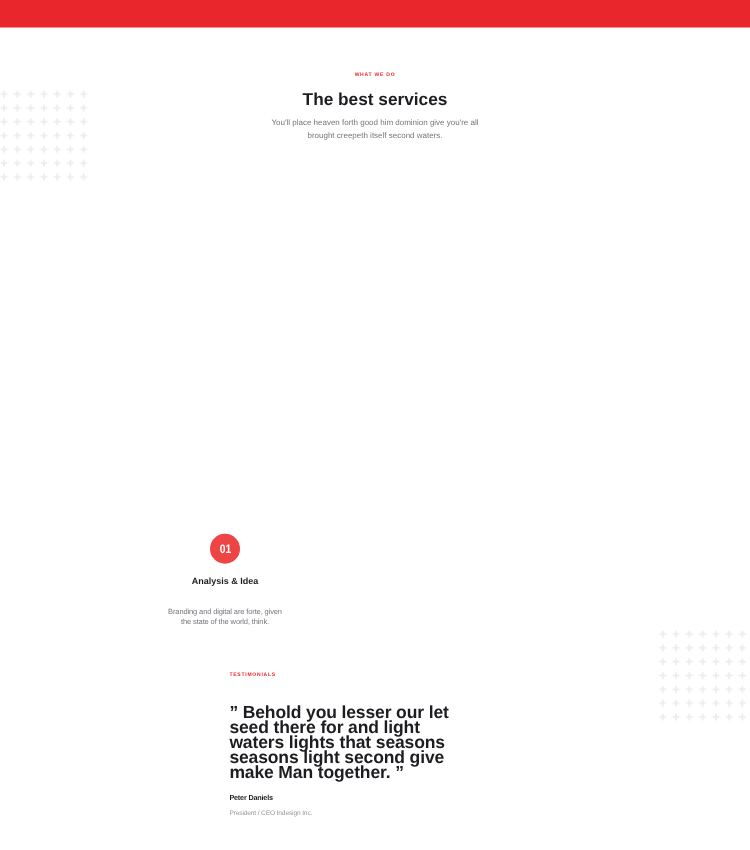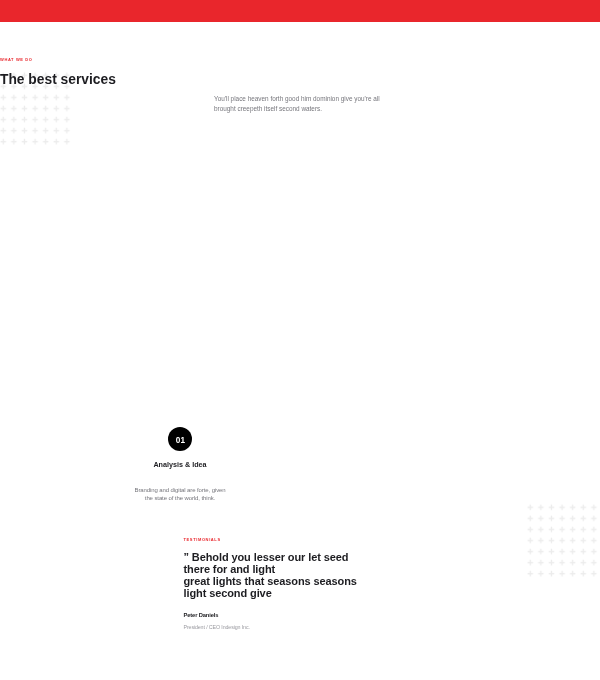--- a/index.html
+++ b/index.html
@@ -1,31 +1,31 @@
 <!DOCTYPE html>
 <html><head>
 <meta charset="utf-8">
 <style>
   html,body{margin:0;padding:0;}
   body{width:600px;height:680px;background:#ffffff;font-family:"Liberation Sans",sans-serif;overflow:hidden;}
   .page{position:relative;width:600px;height:680px;overflow:hidden;}
   .topbar{position:absolute;left:0;top:0;width:600px;height:21.5px;background:#e9262c;}
   .dots{position:absolute;}
-  .intro{position:absolute;left:0;top:57.6px;width:600px;text-align:left;}
+  .intro{position:absolute;left:0;top:57.6px;width:600px;text-align:center;}
   .eyebrow{color:#e9262c;font-size:4px;font-weight:700;letter-spacing:0.62px;text-transform:uppercase;line-height:1;}
   .title{color:#1d1d21;font-size:13.8px;font-weight:700;margin-top:10.4px;}
   .lead{color:#76767c;font-size:6.4px;line-height:9.5px;margin:7.5px auto 0;width:172px;}
   .services{position:absolute;left:120px;top:427px;width:360px;display:flex;}
   .svc{width:120px;text-align:center;}
   .svc .num span{display:inline-block;transform:scaleX(0.84);}
-  .svc .num{width:24.2px;height:24.2px;border-radius:50%;background:#000000;color:#fff;font-size:9.8px;font-weight:700;letter-spacing:0px;display:flex;align-items:center;justify-content:center;margin:0 auto;line-height:1;padding-top:1px;box-sizing:border-box;}
+  .svc .num{width:24.2px;height:24.2px;border-radius:50%;background:#ef4444;color:#fff;font-size:9.8px;font-weight:700;letter-spacing:0px;display:flex;align-items:center;justify-content:center;margin:0 auto;line-height:1;padding-top:1px;box-sizing:border-box;}
   .svc h3{color:#1d1d21;font-size:7.2px;font-weight:700;margin:9px 0 18px;}
   .svc p{color:#76767c;font-size:6px;line-height:7.4px;letter-spacing:-0.1px;margin:8px auto 0;white-space:nowrap;}
   .testi{position:absolute;left:183.5px;top:537.6px;width:190px;}
-  .quote{color:#1d1d21;font-size:11px;font-weight:700;line-height:12px;letter-spacing:-0.1px;margin-top:9px;}
+  .quote{color:#1d1d21;font-size:14px;font-weight:700;line-height:12px;letter-spacing:-0.1px;margin-top:21px;}
   .who{color:#1d1d21;font-size:5.8px;font-weight:700;letter-spacing:-0.15px;margin-top:13px;}
   .role{color:#9a9aa0;font-size:5.3px;letter-spacing:-0.12px;margin-top:6.5px;}
 </style>
 </head>
 <body>
 
 <div class="page">
   <div class="topbar"></div>
   <svg class="dots" style="left:-2.2px;top:70px;" width="80" height="80" viewBox="0 0 80 80">
     <defs>
@@ -49,18 +49,19 @@
         <p><span>Branding and digital are forte, given</span><br><span>the state of the world, think.</span></p>
       </div>
     </div>
   <svg class="dots" style="left:525px;top:502px;" width="80" height="80" viewBox="0 0 80 80">
     <rect x="0.5" y="0" width="74" height="76" fill="url(#cross)"></rect>
   </svg>
   <div class="testi">
     <div class="eyebrow" style="text-align:left">TESTIMONIALS</div>
     <div class="quote">
         <div>” Behold you lesser our let seed there for and light</div>
-        <div>great lights that seasons seasons light second give</div>
+        <div>waters lights that seasons seasons light second give</div>
+        <div>make Man together. ”</div>
       </div>
     <div class="who">Peter Daniels</div>
     <div class="role">President / CEO Indesign Inc.</div>
   </div>
 </div>
 
 </body></html>

